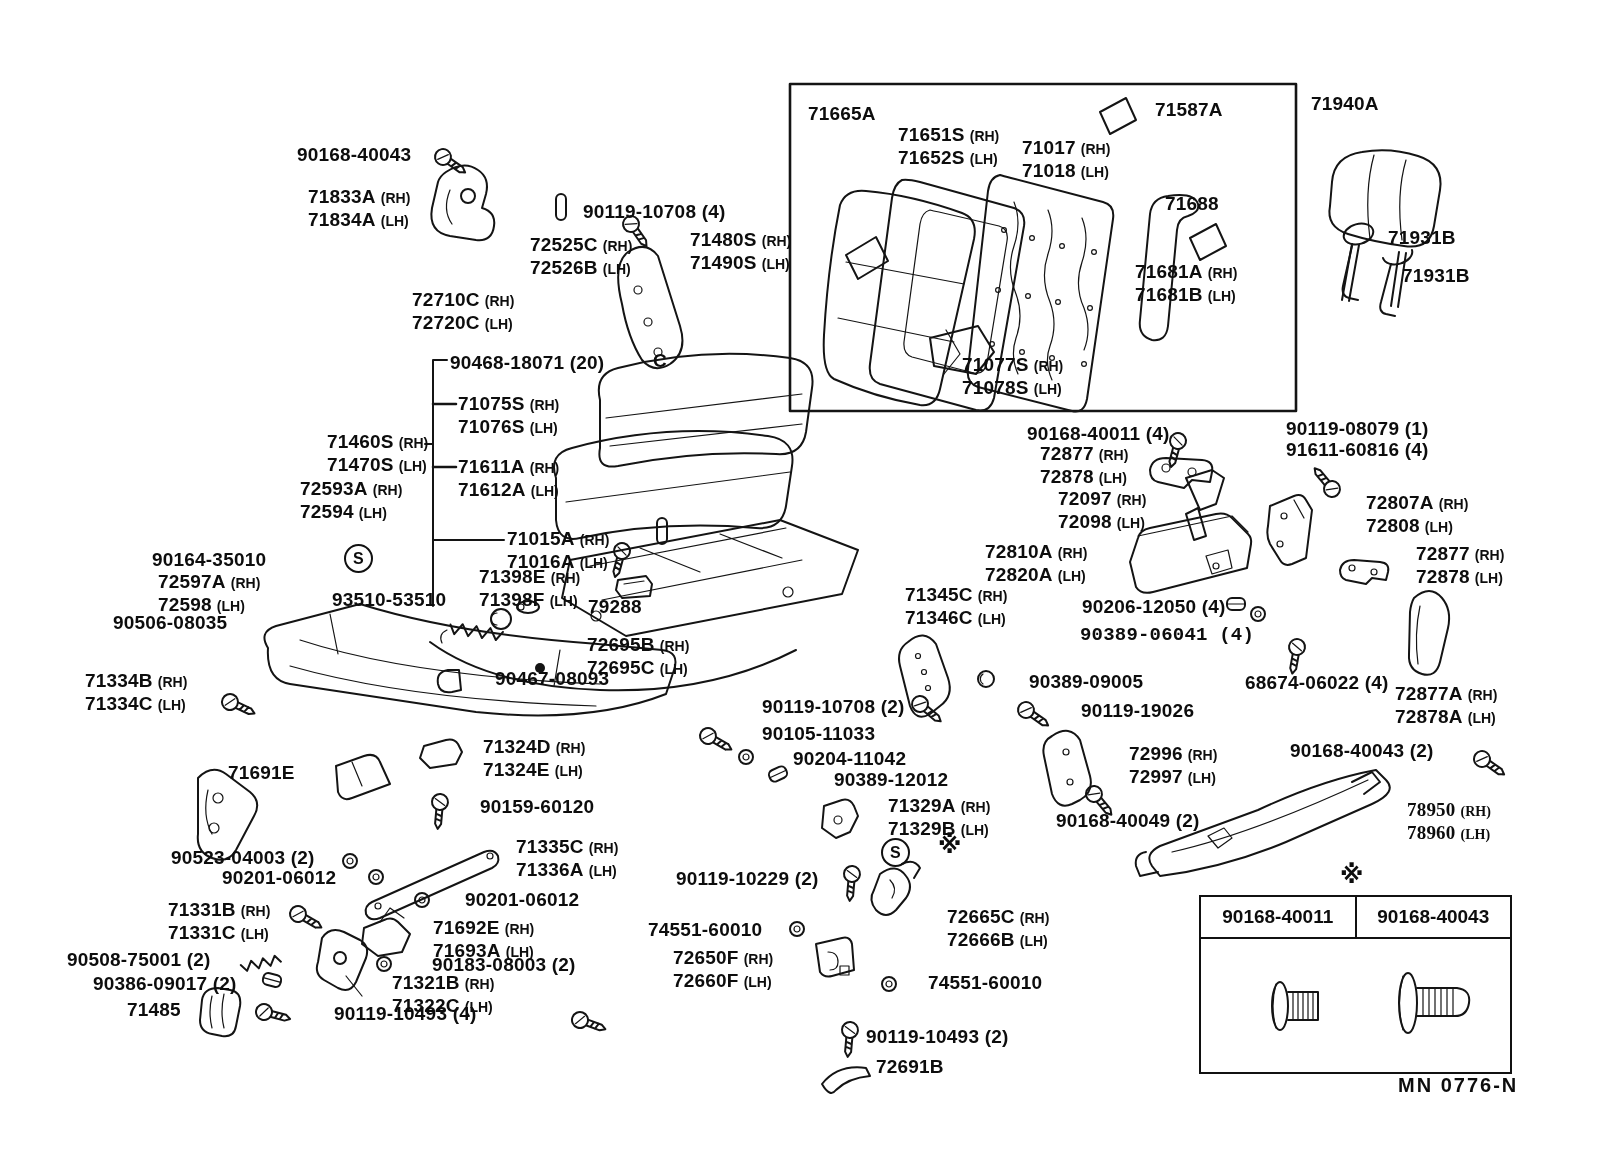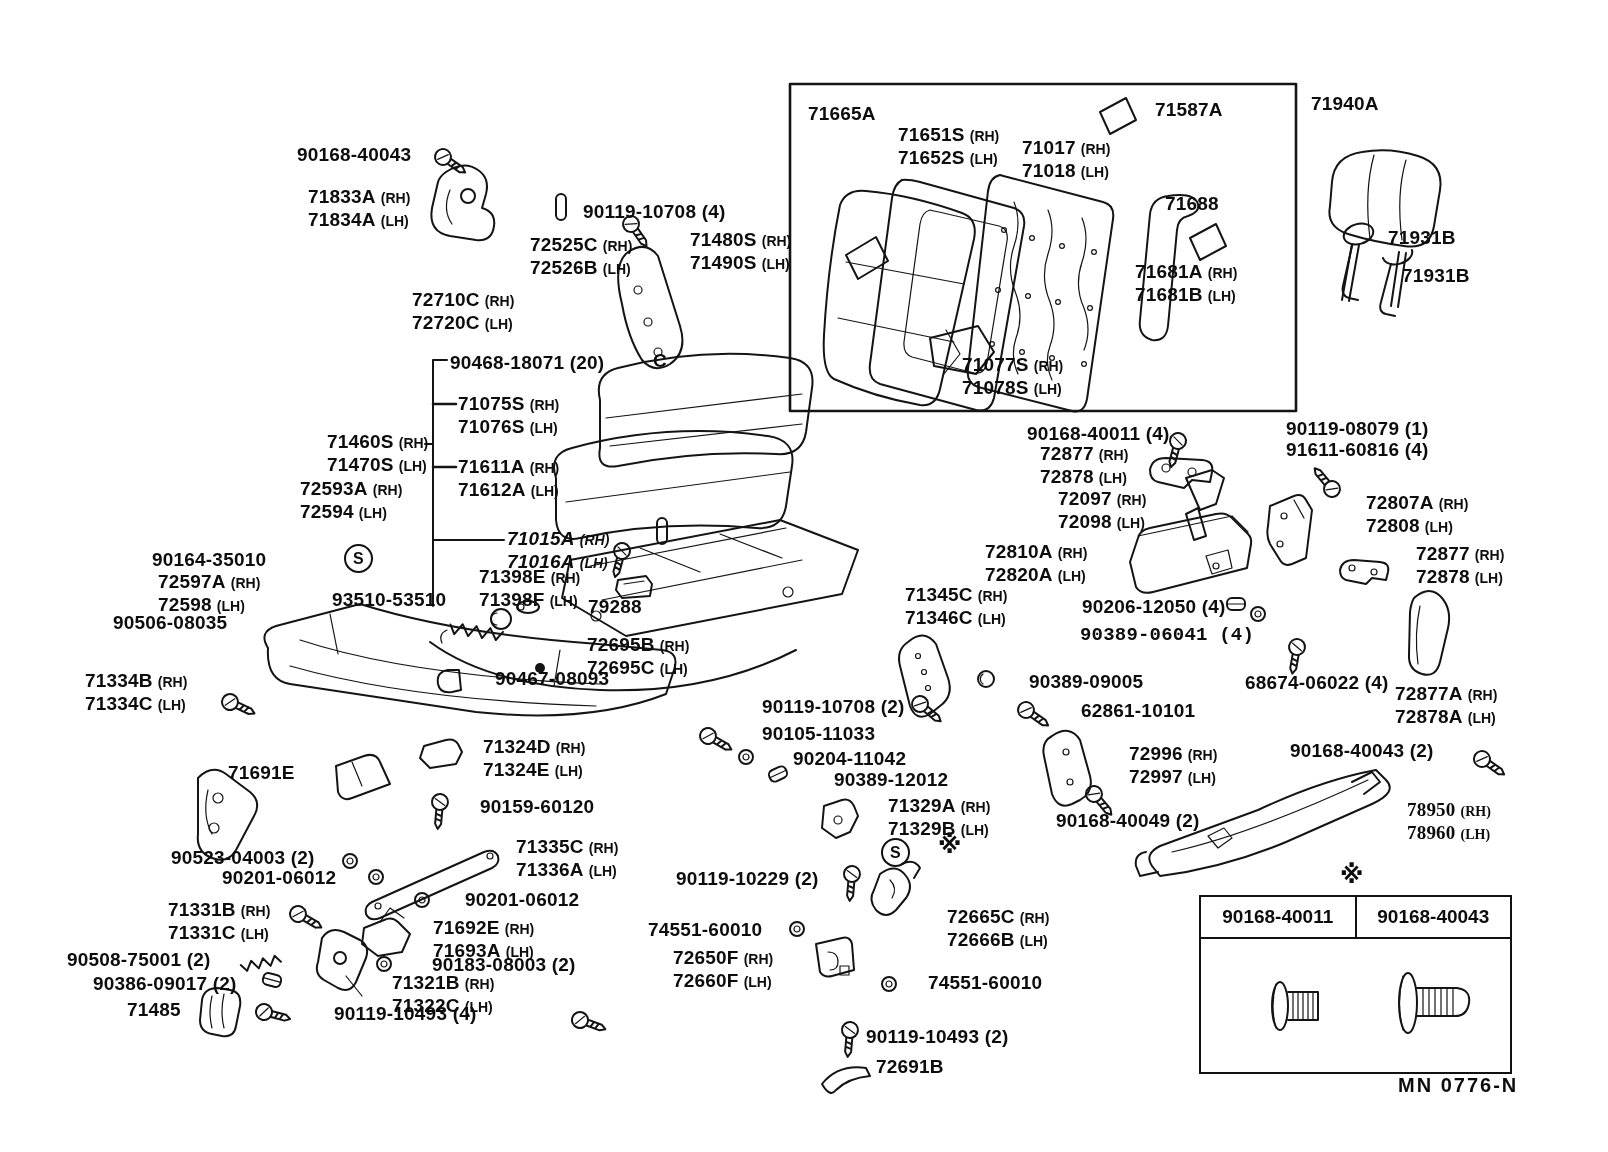--- a/index.html
+++ b/index.html
@@ -367,21 +367,21 @@
       <div class="plabel" style="left: 158px; top: 571px;">
         <div class="pline">72597A<span class="side">(RH)</span></div>
         <div class="pline">72598<span class="side">(LH)</span></div>
       </div>
       <div class="plabel" style="left: 332px; top: 589px;">
         <div class="pline">93510-53510</div>
       </div>
       <div class="plabel" style="left: 113px; top: 612px;">
         <div class="pline">90506-08035</div>
       </div>
-      <div class="plabel" style="left: 507px; top: 528px; font-style: italic;">
+      <div class="plabel" style="left: 507px; top: 528px;">
         <div class="pline">71015A<span class="side">(RH)</span></div>
         <div class="pline">71016A<span class="side">(LH)</span></div>
       </div>
       <div class="plabel" style="left: 479px; top: 566px;">
         <div class="pline">71398E<span class="side">(RH)</span></div>
         <div class="pline">71398F<span class="side">(LH)</span></div>
       </div>
       <div class="plabel" style="left: 588px; top: 596px;">
         <div class="pline">79288</div>
       </div>
@@ -486,21 +486,21 @@
         <div class="pline">90389-12012</div>
       </div>
       <div class="plabel" style="left: 888px; top: 795px;">
         <div class="pline">71329A<span class="side">(RH)</span></div>
         <div class="pline">71329B<span class="side">(LH)</span></div>
       </div>
       <div class="plabel" style="left: 1029px; top: 671px;">
         <div class="pline">90389-09005</div>
       </div>
       <div class="plabel" style="left: 1081px; top: 700px;">
-        <div class="pline">62861-10101</div>
+        <div class="pline">90119-19026</div>
       </div>
       <div class="plabel" style="left: 1129px; top: 743px;">
         <div class="pline">72996<span class="side">(RH)</span></div>
         <div class="pline">72997<span class="side">(LH)</span></div>
       </div>
       <div class="plabel" style="left: 1056px; top: 810px;">
         <div class="pline">90168-40049 (2)</div>
       </div>
       <div class="plabel" style="left: 1027px; top: 423px;">
         <div class="pline">90168-40011 (4)</div>

